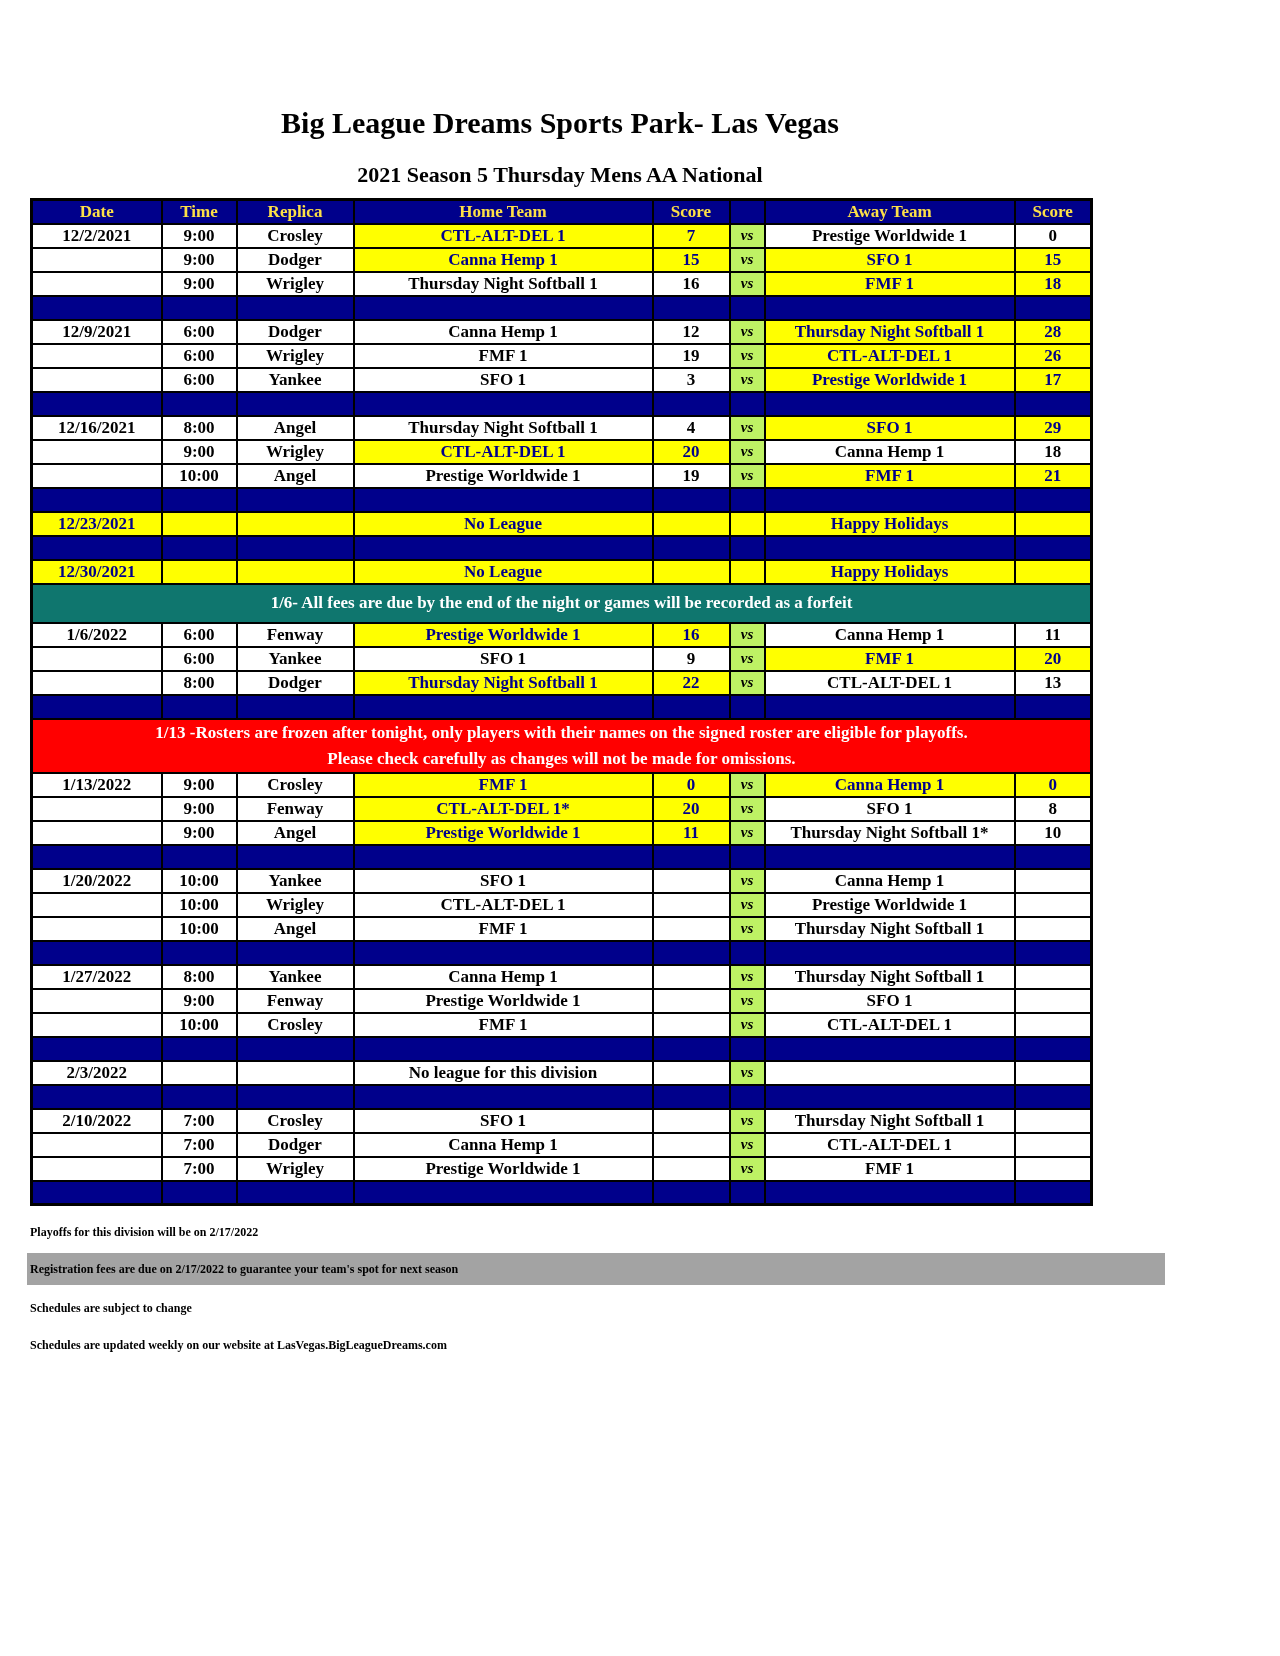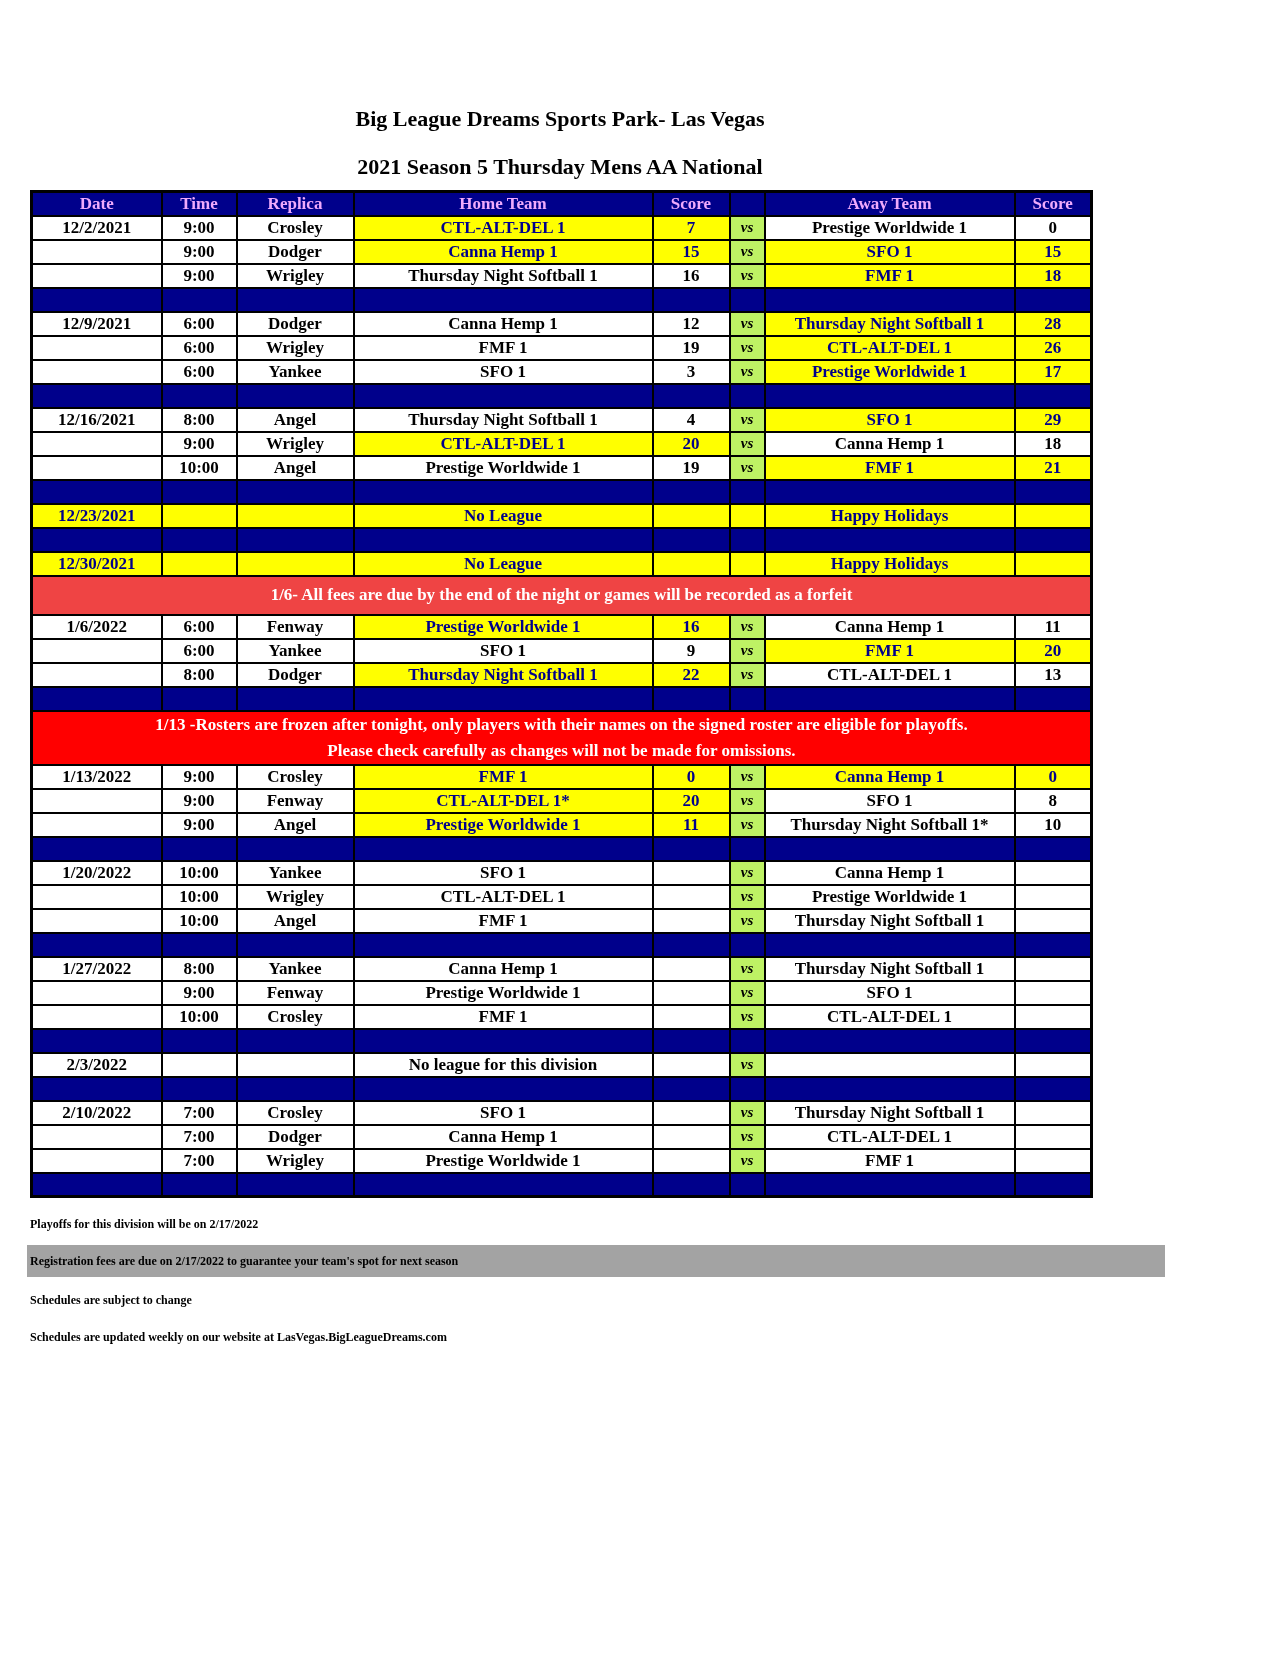--- a/index.html
+++ b/index.html
@@ -6,44 +6,44 @@
   html, body { margin: 0; padding: 0; background: #ffffff; }
   body {
     width: 1280px; height: 1656px;
     font-family: "Liberation Serif", "DejaVu Serif", serif;
     font-weight: bold; color: #000;
   }
   .page { width: 1280px; height: 1656px; position: relative; overflow: hidden; }
 
   
   .doc-header { width: 1060px; margin: 0 0 0 30px; padding-top: 106px; text-align: center; }
-  .doc-title { font-size: 22px; letter-spacing: 0px; }
+  .doc-title { font-size: 30px; letter-spacing: 0px; }
   .doc-subtitle { font-size: 22px; margin-top: 22px; }
   .doc-note { font-size: 17px; font-style: italic; margin-top: 9px; }
 
   
   table.schedule {
     border-collapse: collapse; table-layout: fixed;
     width: 1060px; margin: 10px 0 0 30px;
     border: 3px solid #000;
   }
   .schedule th, .schedule td {
     border: 2px solid #000;
     padding: 0 2px; height: 24px;
     text-align: center; vertical-align: middle;
     font-size: 17px; font-weight: bold;
     overflow: hidden; white-space: nowrap;
   }
-  .schedule th { background: #00008B; color: #f0abfc; }
+  .schedule th { background: #00008B; color: #fde047; }
   .schedule td.hl { background: #FFFF00; color: #00008B; }
   .schedule tr.sep td { background: #00008B; height: 24px; }
   .schedule tr.holiday td { background: #FFFF00; color: #00008B; }
   .schedule td.vs { font-style: italic; font-size: 15px; background: #bef264; color: #000; }
   .schedule tr.holiday td.vs { background: #FFFF00; }
-  .schedule td.banner-navy { background: #ef4444; color: #ffffff; height: 39px; }
+  .schedule td.banner-navy { background: #0f766e; color: #ffffff; height: 39px; }
   .schedule td.banner-red { background: #FF0000; color: #ffffff; height: 54px; }
   .schedule td.banner-red div { line-height: 26px; }
 
   
   .doc-footer { margin: 12px 0 0 30px; font-size: 12px; }
   .f-line { margin-top: 9px; line-height: 28px; }
   .f-registration {
     background: #a3a3a3; width: 1138px; margin-left: -3px;
     padding: 2px 0 2px 3px; margin-top: 7px;
   }

